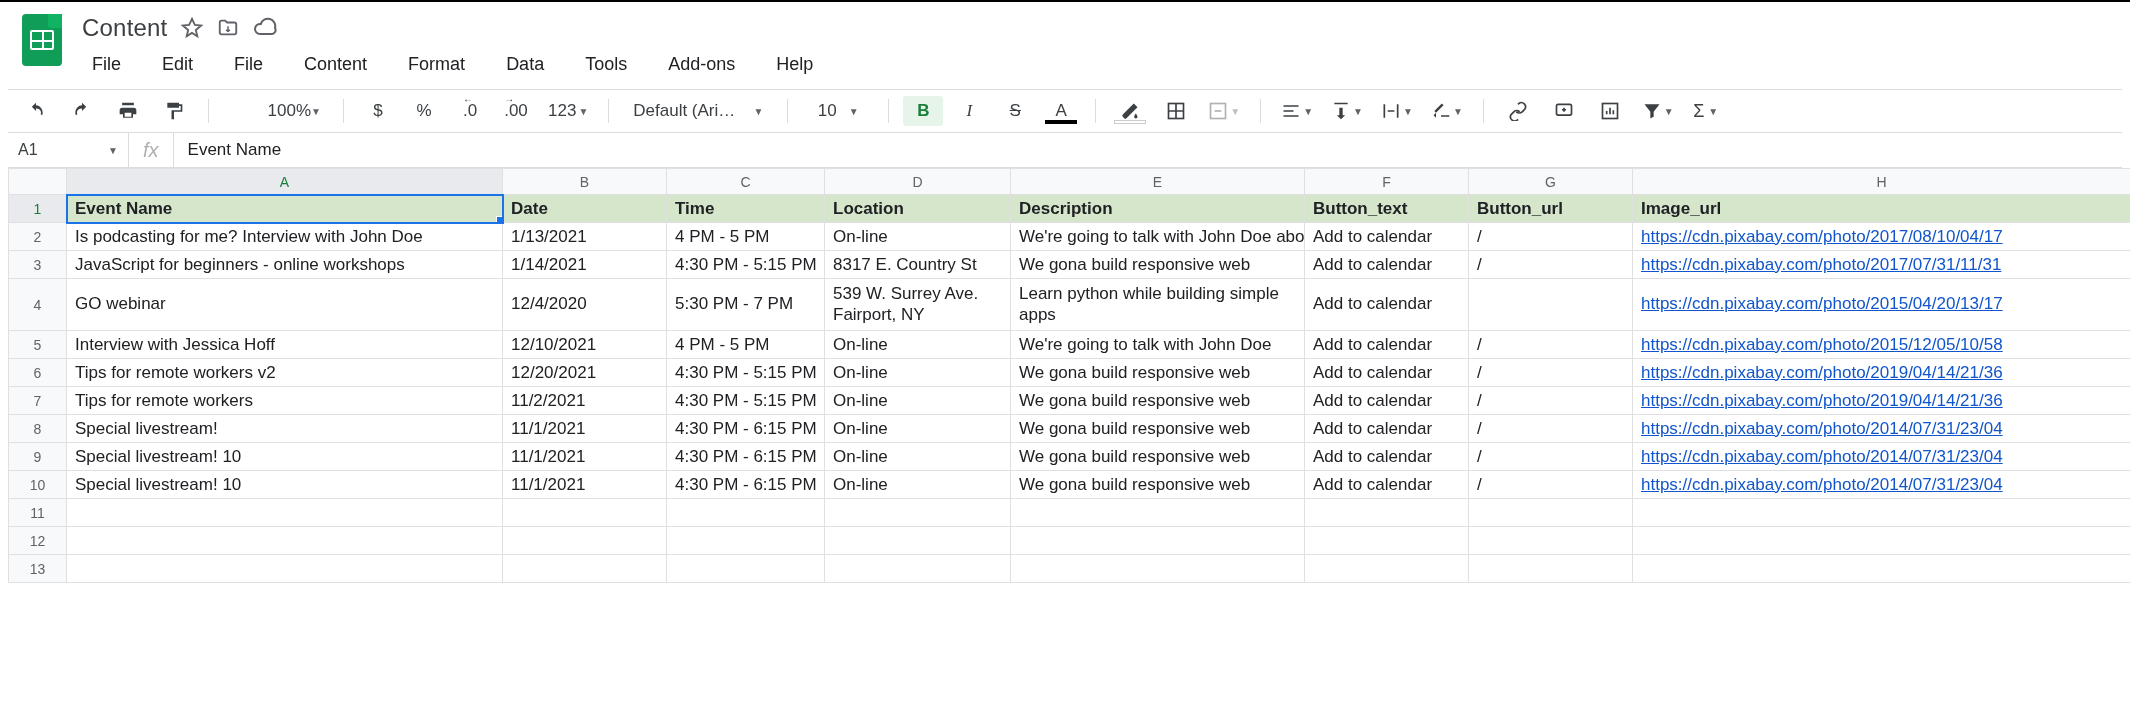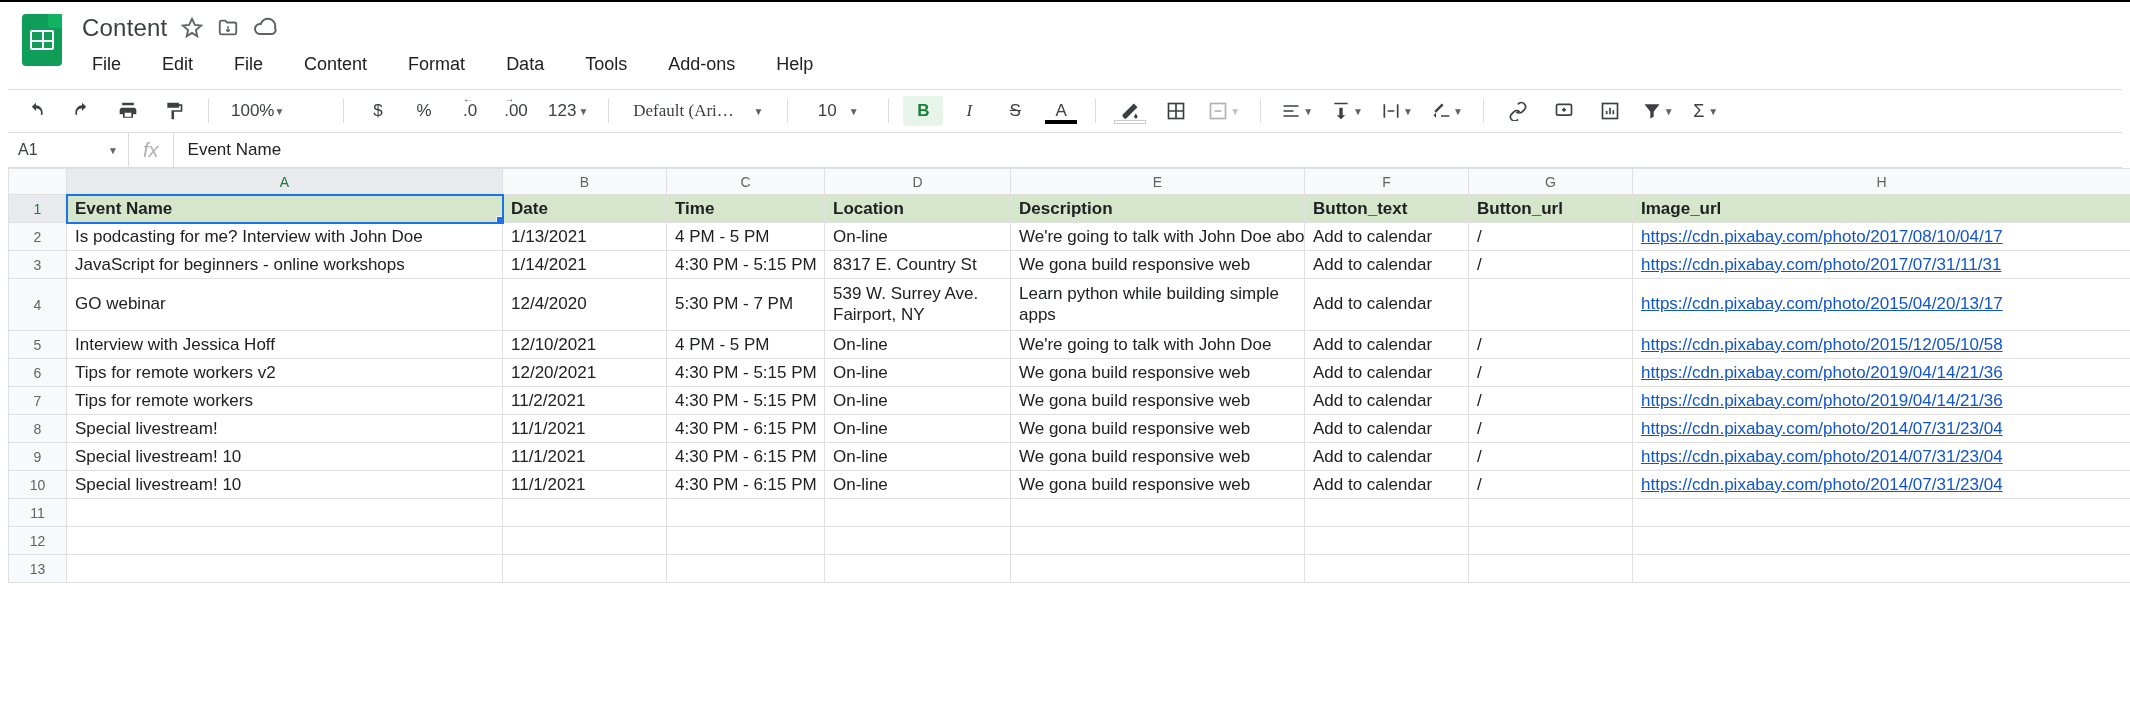--- a/index.html
+++ b/index.html
@@ -33,22 +33,22 @@
   .menubar{display:flex;gap:21px;padding:4px 0 10px 10px;}
   .menubar .item{padding:4px 10px;font-size:18px;color:#202124;border-radius:4px;cursor:pointer;}
   .last-edit{color:var(--muted);text-decoration:underline;font-size:18px;padding:4px 10px;}
 
   
   .toolbar{display:flex;align-items:center;gap:6px;padding:6px 8px;border-top:1px solid var(--toolbar-border);border-bottom:1px solid var(--toolbar-border);margin:0 8px;}
   .tbtn{min-width:28px;height:30px;padding:0 6px;display:flex;align-items:center;justify-content:center;border-radius:3px;color:#3c4043;cursor:pointer;font-size:17px;}
   .tbtn.active{background:#e6f4ea;color:#188038;}
   .tbtn svg{width:20px;height:20px;}
   .sep{width:1px;height:24px;background:var(--toolbar-border);margin:0 8px;}
-  .zoom{width:90px;display:flex;align-items:center;justify-content:flex-start;padding:0 8px;}
-  .font-box{width:130px;display:flex;align-items:center;justify-content:space-between;padding:0 10px;font-family:Liberation Serif, serif;}
+  .zoom{width:90px;display:flex;align-items:center;justify-content:flex-end;padding:0 8px;}
+  .font-box{width:130px;display:flex;align-items:center;justify-content:space-between;padding:0 10px;}
   .fsize{width:60px;display:flex;align-items:center;justify-content:center;gap:12px;}
   .dd{font-size:10px;color:#5f6368;}
   .txt-color{position:relative;}
   .txt-color::after{content:"";position:absolute;bottom:2px;left:4px;right:4px;height:4px;background:#000;}
   .fill-color{position:relative;}
   .fill-color::after{content:"";position:absolute;bottom:2px;left:4px;right:4px;height:4px;background:#fff;border:1px solid #ccc;box-sizing:border-box;}
 
   
   .fxbar{display:flex;align-items:center;border-bottom:1px solid var(--toolbar-border);margin:0 8px;height:34px;}
   .namebox{width:100px;display:flex;align-items:center;justify-content:space-between;padding:0 10px;font-size:16px;color:#3c4043;}

